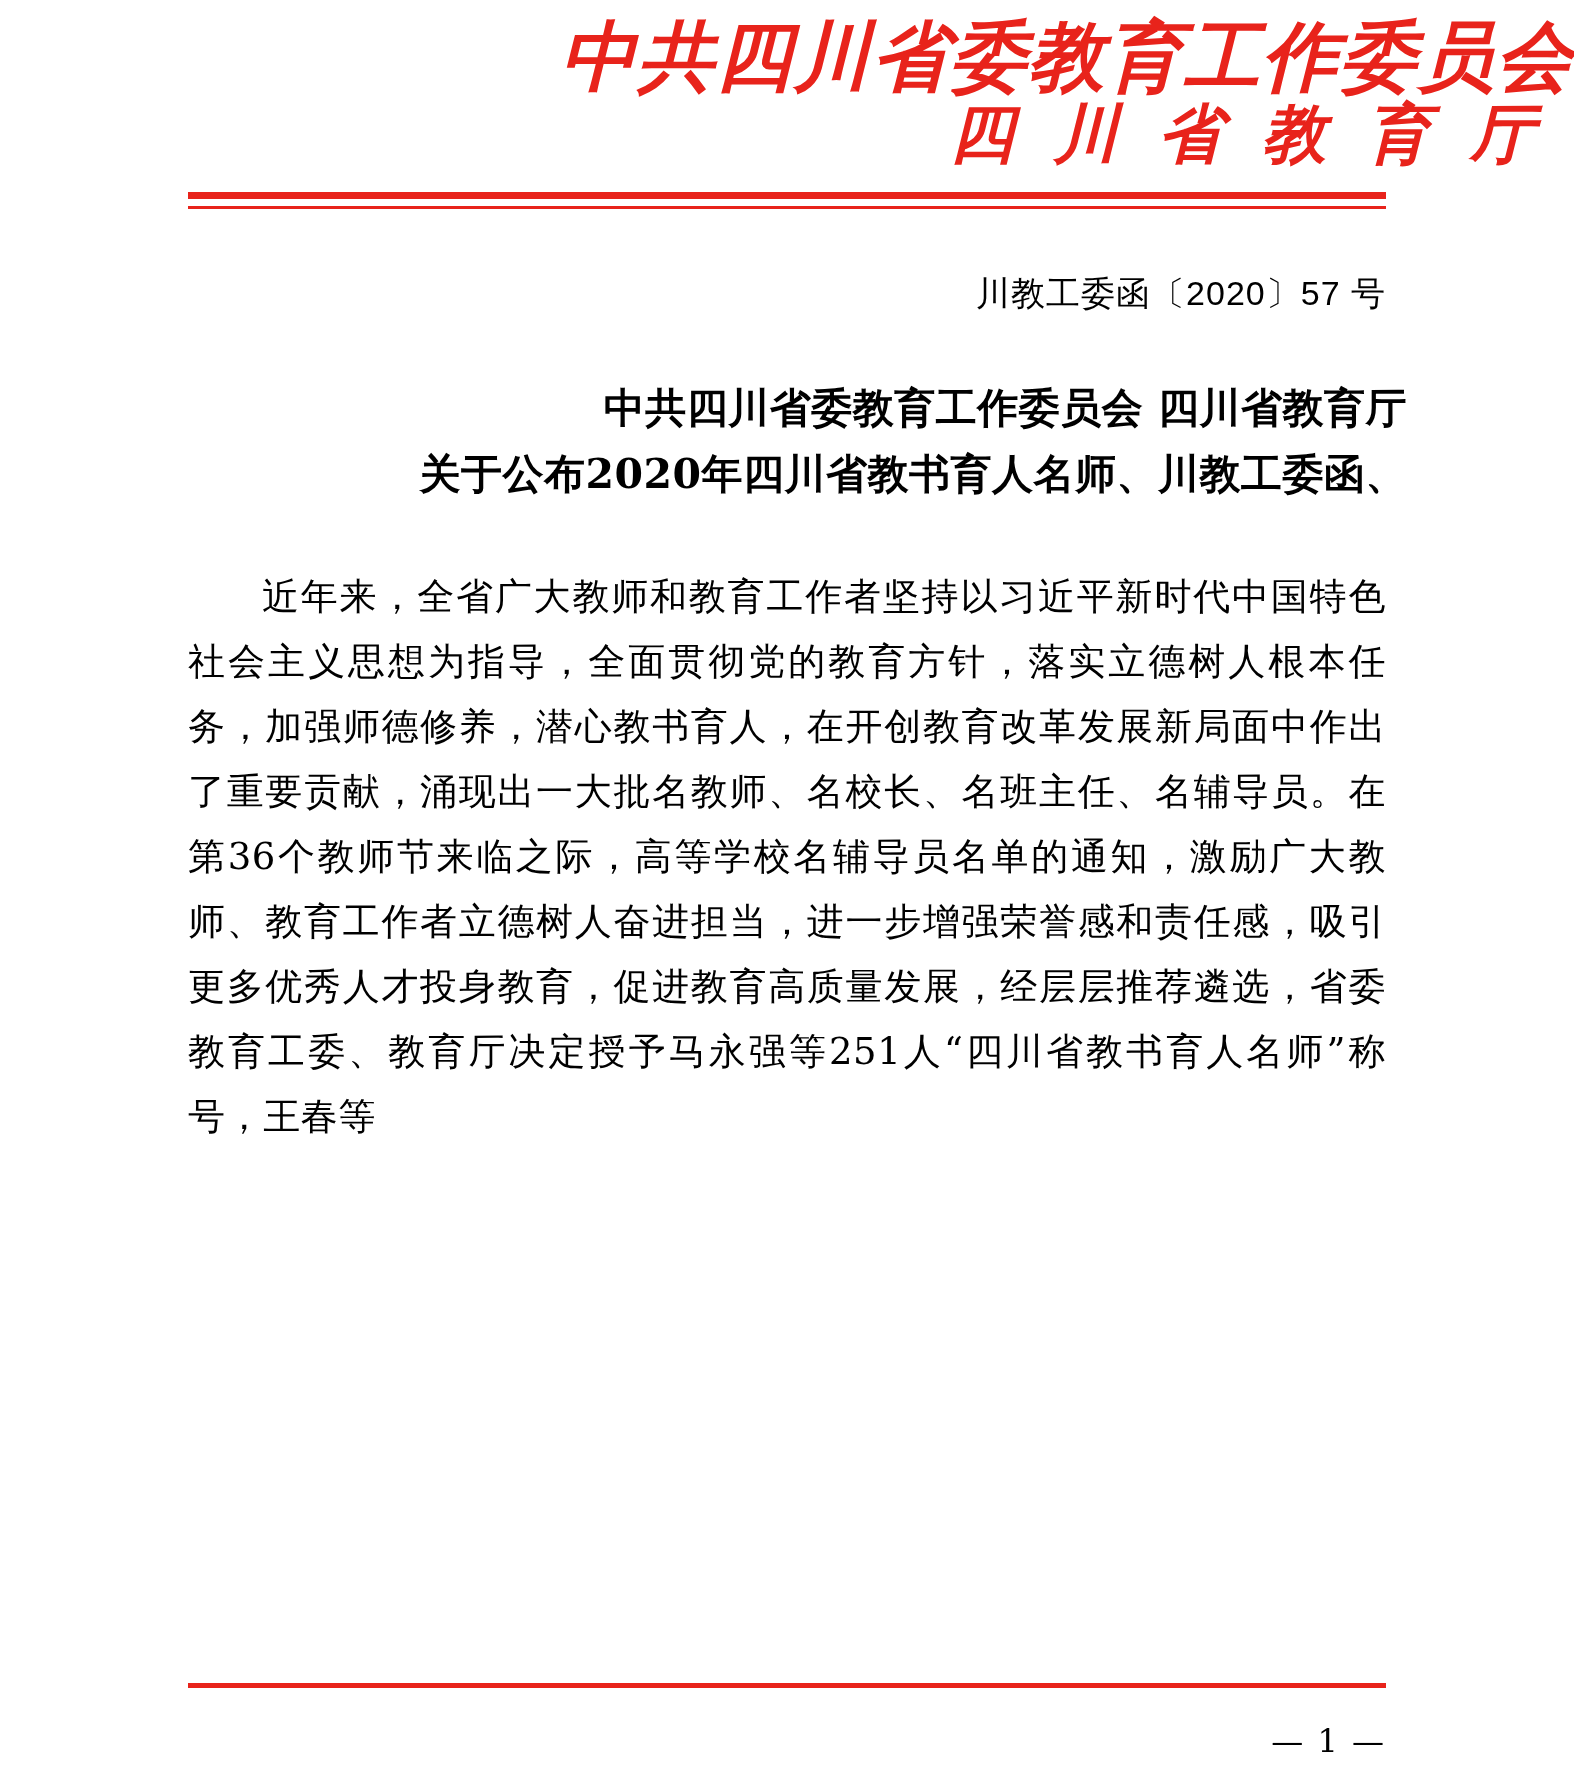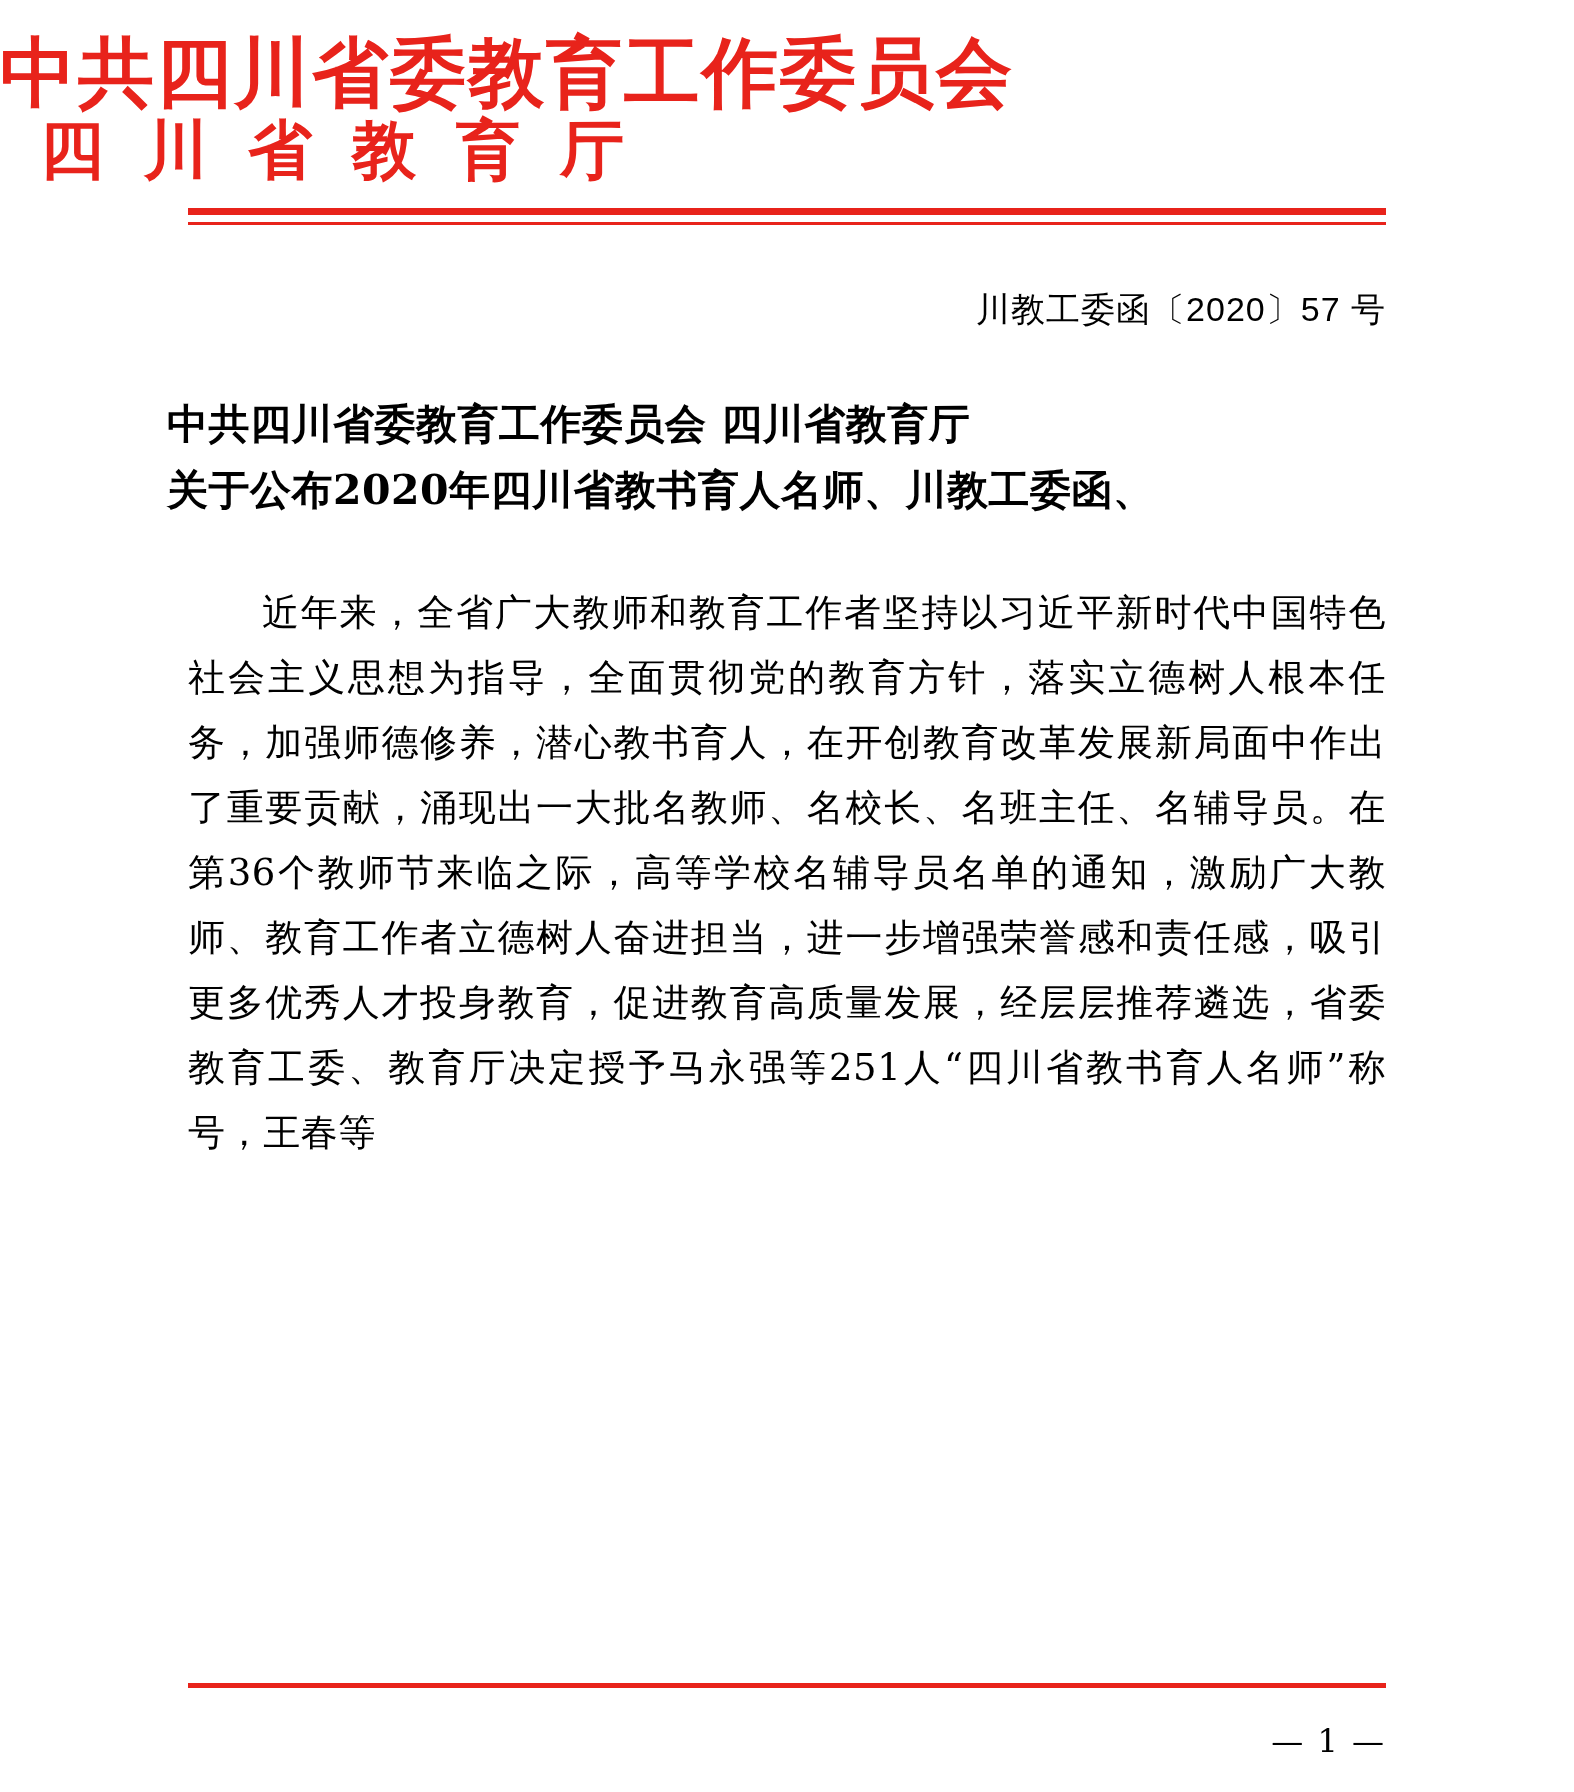--- a/index.html
+++ b/index.html
@@ -17,22 +17,23 @@
   }
   .page {
     position: relative;
     width: 1574px;
     height: 1792px;
     box-sizing: border-box;
   }
 
   
   .letterhead {
-    padding-top: 34px;
-    text-align: left;
+    padding-top: 18px;
+    text-align: right;
+    font-style: italic;
   }
   .letterhead-line {
     color: #e8231b;
     font-family: "DejaVu Serif", "Liberation Serif", serif;
     font-weight: bold;
     line-height: 1.02;
     white-space: nowrap;
   }
   .lh-1 {
     font-size: 76px;
@@ -66,21 +67,21 @@
     text-align: right;
     font-size: 34px;
     letter-spacing: 1px;
     font-family: Liberation Sans, sans-serif;
   }
 
   
   .title-block {
     width: 1240px;
     margin: 58px auto 0 auto;
-    text-align: left;
+    text-align: right;
     font-weight: bold;
     font-size: 41px;
     line-height: 1.62;
     letter-spacing: 0.5px;
   }
   .title-line {
     display: block;
     white-space: nowrap;
   }
 

